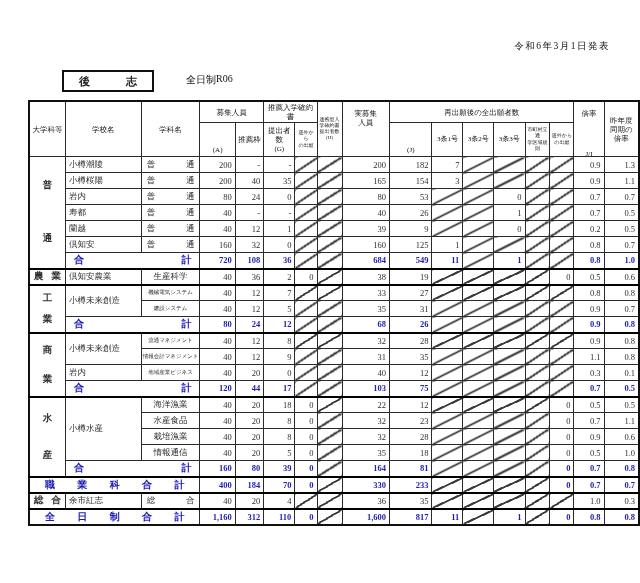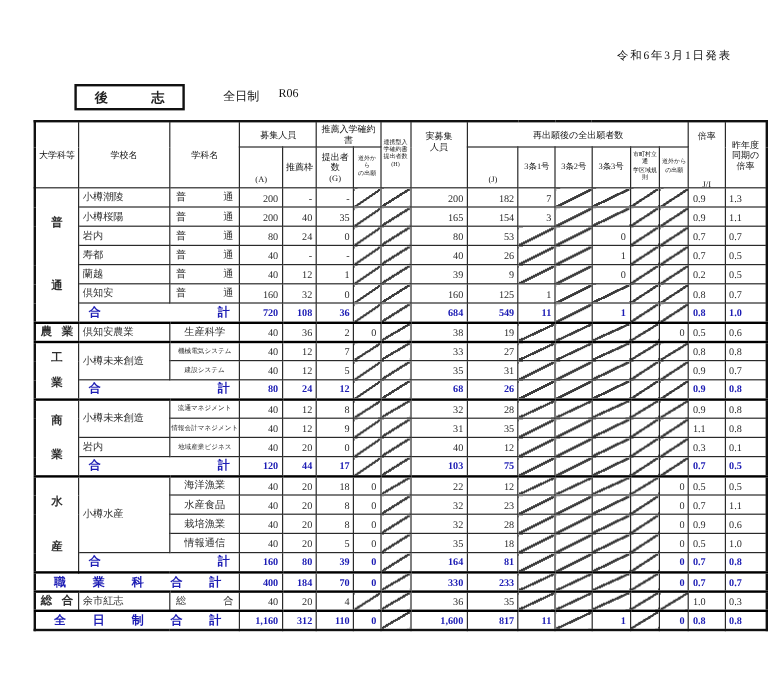--- a/index.html
+++ b/index.html
@@ -2,38 +2,38 @@
 <html><head>
 <meta charset="utf-8">
 <style>
   html,body{margin:0;padding:0;background:#ffffff;}
   .page{position:relative;width:640px;height:583px;background:#fff;overflow:hidden;
         font-family:"Liberation Serif","DejaVu Serif",serif;color:#222;}
   .date{position:absolute;top:40px;right:30px;font-size:9.5px;letter-spacing:1.5px;color:#111;}
   .titlebox{position:absolute;top:70px;left:62px;width:88px;height:18px;border:2px solid #111;
             display:flex;align-items:center;}
   .titlebox .spread{width:100%;padding:0 15px;font-weight:bold;font-size:11px;box-sizing:border-box;}
-  .sysline{position:absolute;top:73px;left:186px;font-size:10px;display:flex;gap:16px;color:#111;}
+  .sysline{position:absolute;top:73px;left:186px;font-size:10px;display:flex;color:#111;}
 
   table.main{position:absolute;top:100px;left:28px;border-collapse:collapse;table-layout:fixed;
              border:2px solid #111;}
   table.main th,table.main td{border:1px solid #2a2a2a;overflow:hidden;}
   thead th{font-weight:normal;font-size:7.5px;text-align:center;padding:1px;color:#111;line-height:1.2;vertical-align:middle;}
   thead tr.h1 th{height:18px;}
   thead tr.h2 th{height:30px;}
   .pre{white-space:pre-line;}
   .tiny{font-size:5px;line-height:1.25;}
   .code{font-size:7px;}
   .vbottom{vertical-align:bottom;padding-bottom:2px;}
   .vsplit{display:flex;flex-direction:column;justify-content:space-between;align-items:center;height:44px;padding:2px 0;box-sizing:border-box;gap:32px;}
   .vsplit2{display:flex;flex-direction:column;justify-content:space-between;align-items:center;height:27px;box-sizing:border-box;}
 
   tbody td{font-size:8.5px;height:16px;padding:0 3px;color:#2e2e2e;vertical-align:middle;box-sizing:border-box;}
   td.num{text-align:right;}
-  td.rate{text-align:left;margin-top:16px;}
+  td.rate{text-align:right;margin-top:16px;}
   td.school{text-align:left;padding-left:3px;white-space:nowrap;}
   td.course{text-align:center;padding:0 3px;}
   td.course.small{font-size:5.5px;padding:0 1px;white-space:nowrap;}
   td.dept{text-align:center;font-weight:bold;font-size:9.5px;padding:0 2px;}
   td.total-label,td.subtotal-cell{font-weight:bold;}
   .spread{display:flex;justify-content:space-between;align-items:center;width:100%;box-sizing:border-box;}
   td .spread{padding:0 2px;}
   td.total-label .spread{padding:0 12px;font-size:10px;}
   td.subtotal-cell .spread{padding:0 5px;font-size:10px;}
   .vlabel{display:flex;flex-direction:column;justify-content:space-around;align-items:center;margin:0 auto;}

